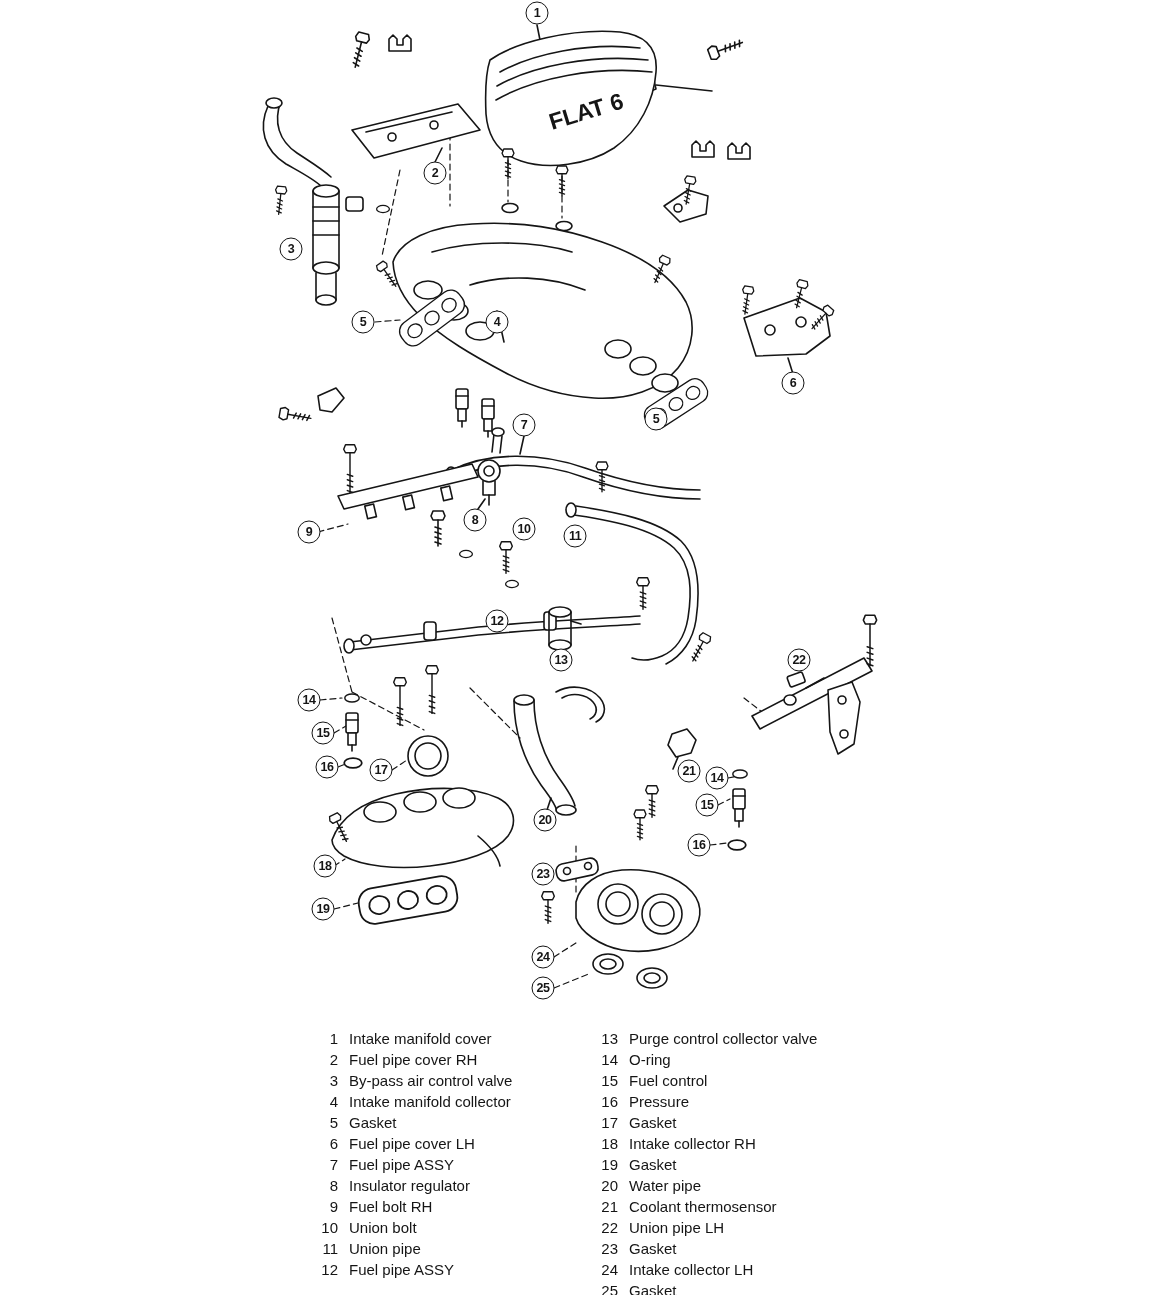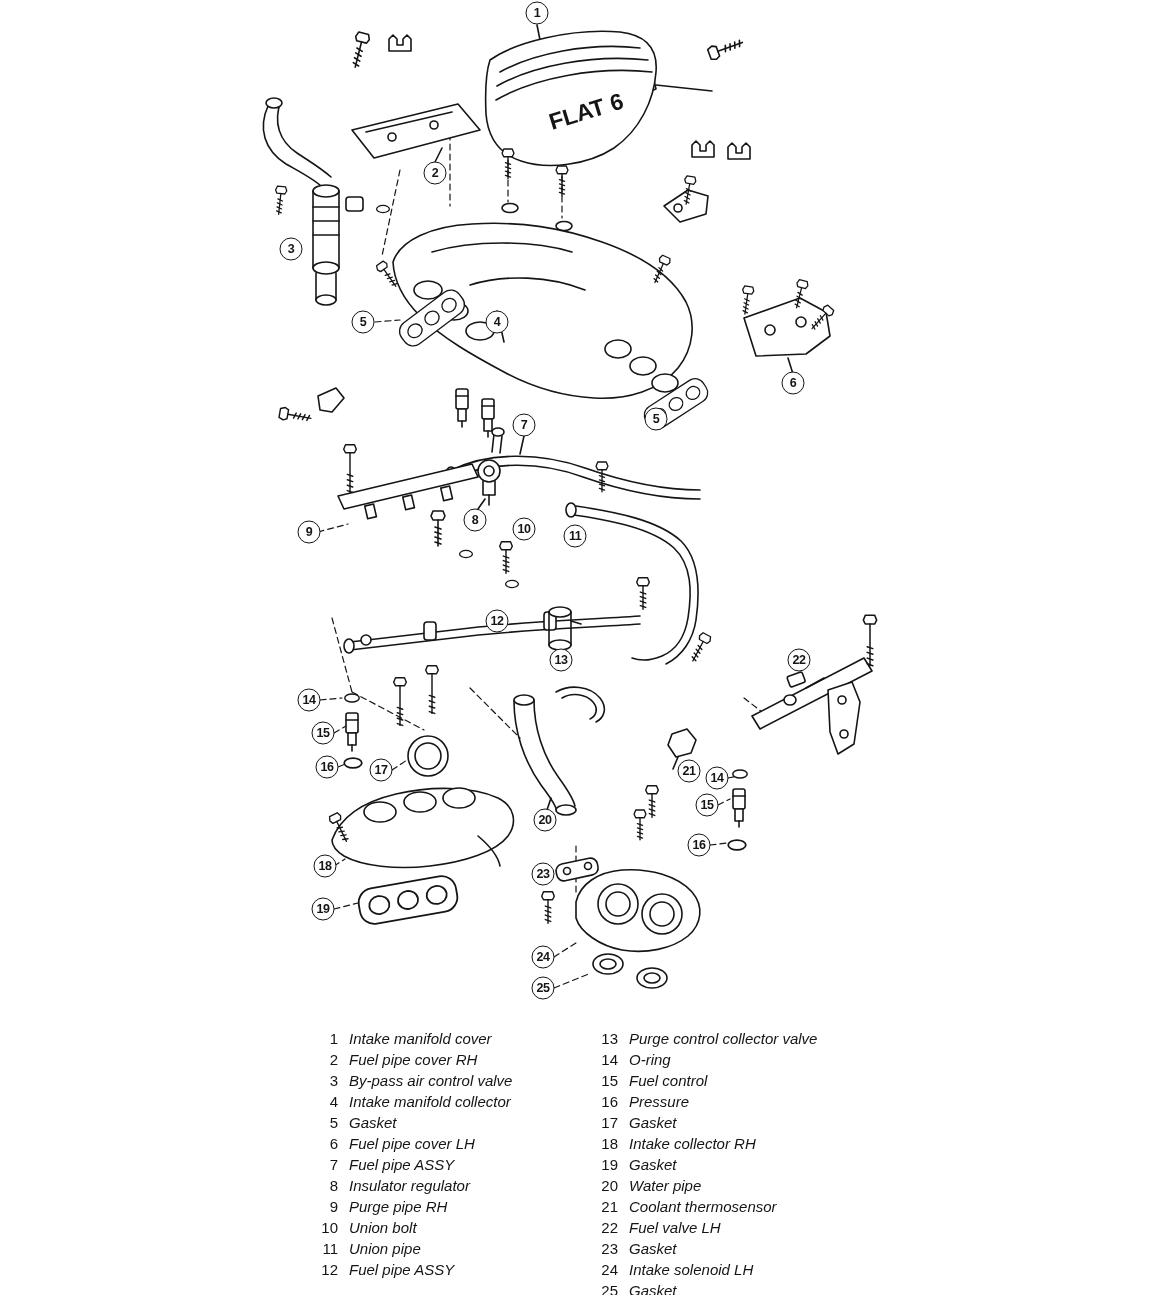--- a/index.html
+++ b/index.html
@@ -26,21 +26,21 @@
     font-size: 12.5px; font-weight: 700; letter-spacing: -0.5px;
     line-height: 1;
   }
 
   .legend { position: absolute; left: 0; top: 1030px; width: 1152px; height: 265px; }
   .legend-col { position: absolute; top: 0; }
   #legend-left { left: 310px; }
   #legend-right { left: 590px; }
   .legend-row { display: flex; align-items: baseline; height: 21px; font-size: 15px; }
   .legend-num { width: 28px; text-align: right; margin-right: 11px; font-weight: 400; }
-  .legend-label { white-space: nowrap; font-style: italic; }
+  .legend-label { white-space: nowrap; }
 </style>
 </head>
 <body>
 
 <div class="page">
 
   <div class="diagram">
     <svg width="1152" height="1025" viewBox="0 0 1152 1025">
       <defs>
         <g id="bolt">
@@ -412,21 +412,21 @@
         <div class="legend-row">
           <span class="legend-num">7</span>
           <span class="legend-label">Fuel pipe ASSY</span>
         </div>
         <div class="legend-row">
           <span class="legend-num">8</span>
           <span class="legend-label">Insulator regulator</span>
         </div>
         <div class="legend-row">
           <span class="legend-num">9</span>
-          <span class="legend-label">Purge pipe RH</span>
+          <span class="legend-label">Fuel bolt RH</span>
         </div>
         <div class="legend-row">
           <span class="legend-num">10</span>
           <span class="legend-label">Union bolt</span>
         </div>
         <div class="legend-row">
           <span class="legend-num">11</span>
           <span class="legend-label">Union pipe</span>
         </div>
         <div class="legend-row">
@@ -466,29 +466,29 @@
         <div class="legend-row">
           <span class="legend-num">20</span>
           <span class="legend-label">Water pipe</span>
         </div>
         <div class="legend-row">
           <span class="legend-num">21</span>
           <span class="legend-label">Coolant thermosensor</span>
         </div>
         <div class="legend-row">
           <span class="legend-num">22</span>
-          <span class="legend-label">Fuel valve LH</span>
+          <span class="legend-label">Union pipe LH</span>
         </div>
         <div class="legend-row">
           <span class="legend-num">23</span>
           <span class="legend-label">Gasket</span>
         </div>
         <div class="legend-row">
           <span class="legend-num">24</span>
-          <span class="legend-label">Intake solenoid LH</span>
+          <span class="legend-label">Intake collector LH</span>
         </div>
         <div class="legend-row">
           <span class="legend-num">25</span>
           <span class="legend-label">Gasket</span>
         </div>
       </div>
   </div>
 
 </div>
 

